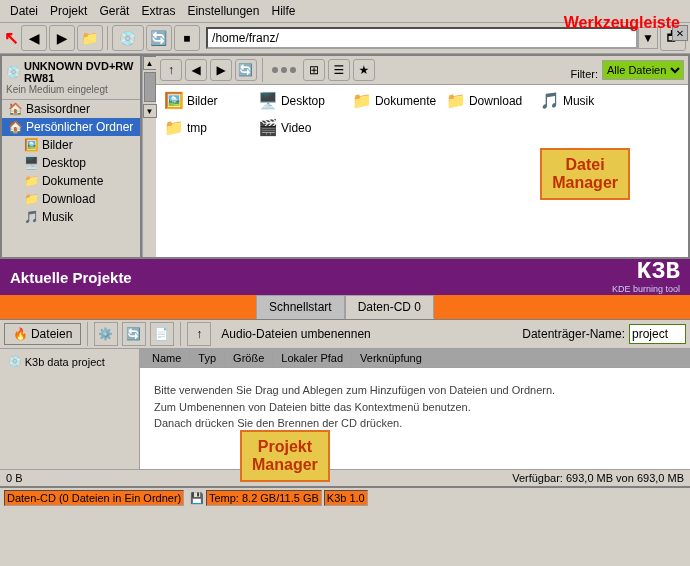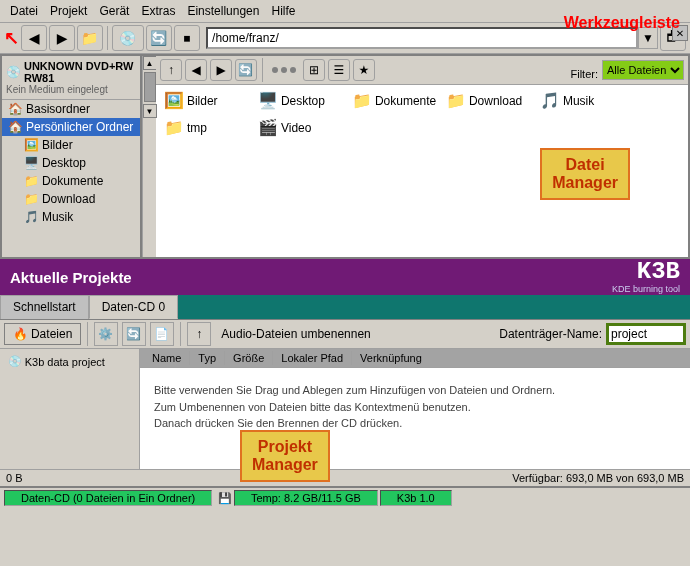--- a/index.html
+++ b/index.html
@@ -54,46 +54,46 @@
     
     .annotation-datei { position: absolute; top: 148px; right: 60px; background: #e8c84a; border: 2px solid #e07020; padding: 6px 10px; font-size: 16px; font-weight: bold; color: #c03000; text-align: center; z-index: 10; }
     .annotation-projekt { position: absolute; top: 430px; left: 240px; background: #e8c84a; border: 2px solid #e07020; padding: 6px 10px; font-size: 16px; font-weight: bold; color: #c03000; text-align: center; z-index: 10; }
     .annotation-werkzeug { position: absolute; top: 14px; right: 10px; color: red; font-size: 16px; font-weight: bold; z-index: 10; }
 
     
     .k3b-header { background: #701a75; color: white; display: flex; align-items: center; justify-content: space-between; padding: 4px 10px; height: 36px; }
     .k3b-title { font-size: 15px; font-weight: bold; }
     .k3b-logo { color: white; font-size: 24px; font-weight: bold; font-family: Liberation Mono, monospace; line-height: 1; }
 
-    .k3b-tabs { background: #0f766e; display: flex; border-bottom: 1px solid #808080; }
+    .k3b-tabs { background: #f97316; display: flex; border-bottom: 1px solid #808080; justify-content: center; }
     .k3b-tab { padding: 4px 12px; border: 1px solid #a0a0a0; border-bottom: none; background: #c0c0c0; cursor: pointer; font-size: 12px; }
     .k3b-tab.active { background: #d4d0c8; border-bottom: 1px solid #d4d0c8; }
 
     .k3b-toolbar { background: #d4d0c8; display: flex; align-items: center; padding: 2px 4px; gap: 4px; border-bottom: 1px solid #a0a0a0; }
     .burn-btn { background: #d4d0c8; border: 1px solid #808080; padding: 3px 8px; display: flex; align-items: center; gap: 3px; cursor: pointer; font-size: 12px; }
     .k3b-tb-btn { width: 24px; height: 24px; background: #d4d0c8; border: 1px solid #a0a0a0; display: flex; align-items: center; justify-content: center; cursor: pointer; font-size: 12px; }
     .k3b-rename { flex: 1; font-size: 12px; padding: 0 6px; }
     .k3b-dname { display: flex; align-items: center; gap: 4px; font-size: 12px; }
-    .k3b-dname input { width: 80px; height: 20px; border: 3px solid #4d7c0f; font-size: 12px; padding: 8px 2px; }
+    .k3b-dname input { width: 57px; height: 20px; border: 1px solid #4d7c0f; font-size: 12px; padding: 8px 2px; }
 
     .k3b-content { display: flex; background: white; }
     .k3b-sidebar { width: 140px; background: #d4d0c8; border-right: 1px solid #a0a0a0; padding: 4px; font-size: 11px; }
     .k3b-sidebar-item { padding: 2px 4px; cursor: pointer; display: flex; align-items: center; gap: 3px; }
     .k3b-main { flex: 1; display: flex; flex-direction: column; }
     .k3b-col-header { display: flex; background: #a3a3a3; border-bottom: 1px solid #a0a0a0; padding: 2px 4px; gap: 0; font-size: 11px; }
     .k3b-col { padding: 1px 8px; border-right: 1px solid #a0a0a0; cursor: pointer; }
     .k3b-col:last-child { border-right: none; }
     .k3b-empty { flex: 1; padding: 14px; font-size: 11px; color: #404040; line-height: 1.5; }
 
     
     .k3b-statusbar { background: #d4d0c8; border-top: 1px solid #a0a0a0; display: flex; align-items: center; padding: 2px 6px; font-size: 11px; }
     .k3b-status-right { margin-left: auto; }
 
     .bottom-statusbar { background: #d4d0c8; border-top: 2px solid #808080; display: flex; align-items: center; padding: 2px 4px; font-size: 11px; gap: 2px; height: 22px; }
-    .status-section { border: 1px inset #a0a0a0; padding: 1px 16px; background: #22c55e; }
+    .status-section { border: 1px inset #a0a0a0; padding: 1px 2px; background: #f97316; }
 
     .outer { position: relative; width: 690px; height: 566px; overflow: hidden; }
 
     .red-arrow { color: red; font-size: 18px; font-weight: bold; }
   </style>
 </head>
 <body>
 
 <div class="outer">
 

